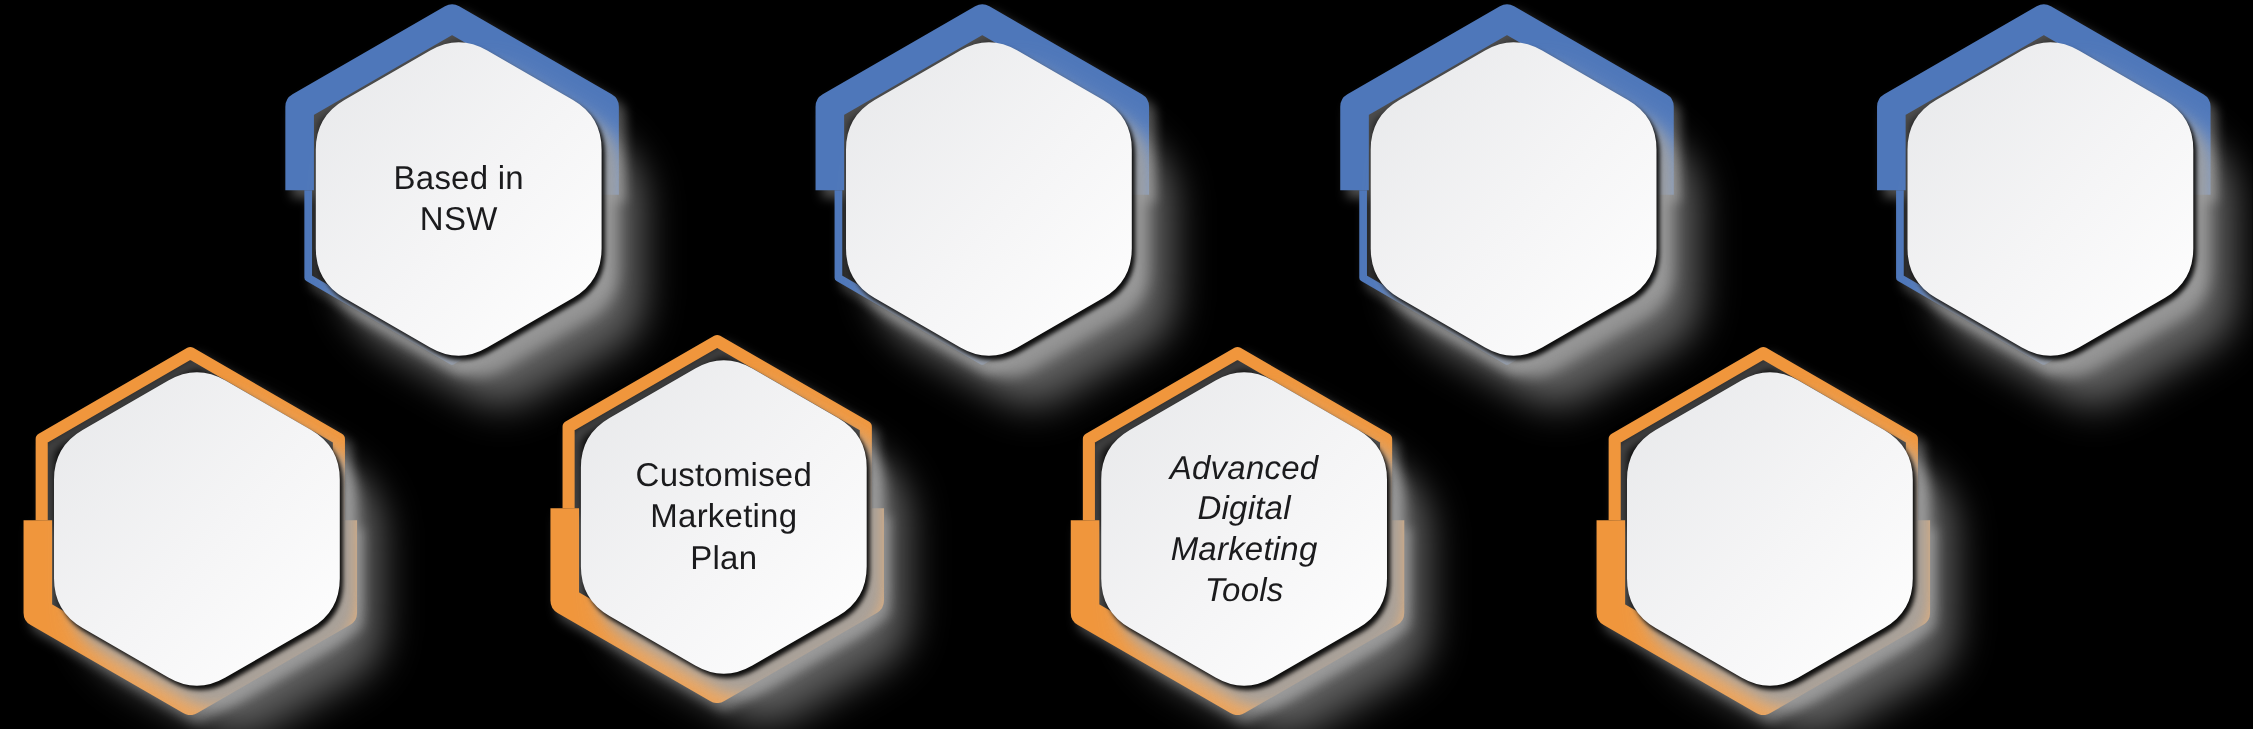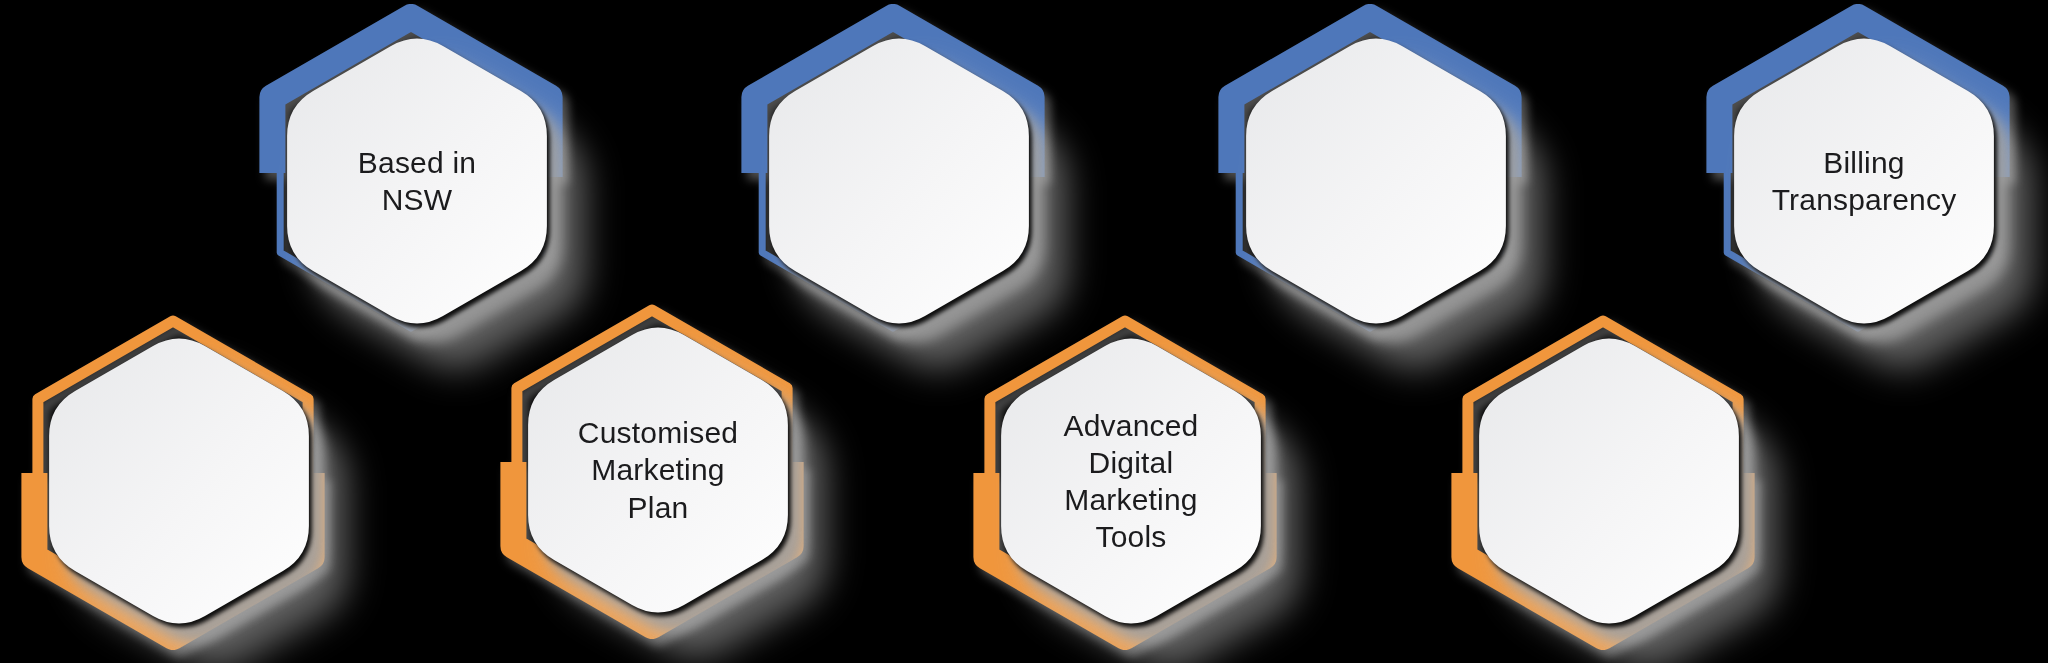--- a/index.html
+++ b/index.html
@@ -106,42 +106,40 @@
       <use href="#ringBlue" class="ring-layer"></use>
       <use href="#hexFace" class="face-layer"></use>
     </svg>
   </div>
 
   <div class="hex-item" style="left:1672px; top:-9px;">
     <svg viewBox="0 0 372 372" width="372" height="372">
       <use href="#ringBlue" class="ring-layer"></use>
       <use href="#hexFace" class="face-layer"></use>
     </svg>
-    <div class="hex-label">Billing
-Transparency</div>
   </div>
 
   <div class="hex-item" style="left:-13px; top:291px;">
     <svg viewBox="0 0 372 372" width="372" height="372">
       <use href="#ringOrange" class="ring-layer"></use>
       <use href="#hexFace" class="face-layer"></use>
     </svg>
   </div>
 
   <div class="hex-item" style="left:466px; top:280px;">
     <svg viewBox="0 0 372 372" width="372" height="372">
       <use href="#ringOrange" class="ring-layer"></use>
       <use href="#hexFace" class="face-layer"></use>
     </svg>
     <div class="hex-label">Customised
 Marketing
 Plan</div>
   </div>
 
-  <div class="hex-item" style="left:939px; top:291px;">
+  <div class="hex-item" style="left:939px; top:291px;font-style:italic;">
     <svg viewBox="0 0 372 372" width="372" height="372">
       <use href="#ringOrange" class="ring-layer"></use>
       <use href="#hexFace" class="face-layer"></use>
     </svg>
     <div class="hex-label">Advanced
 Digital
 Marketing
 Tools</div>
   </div>
 

